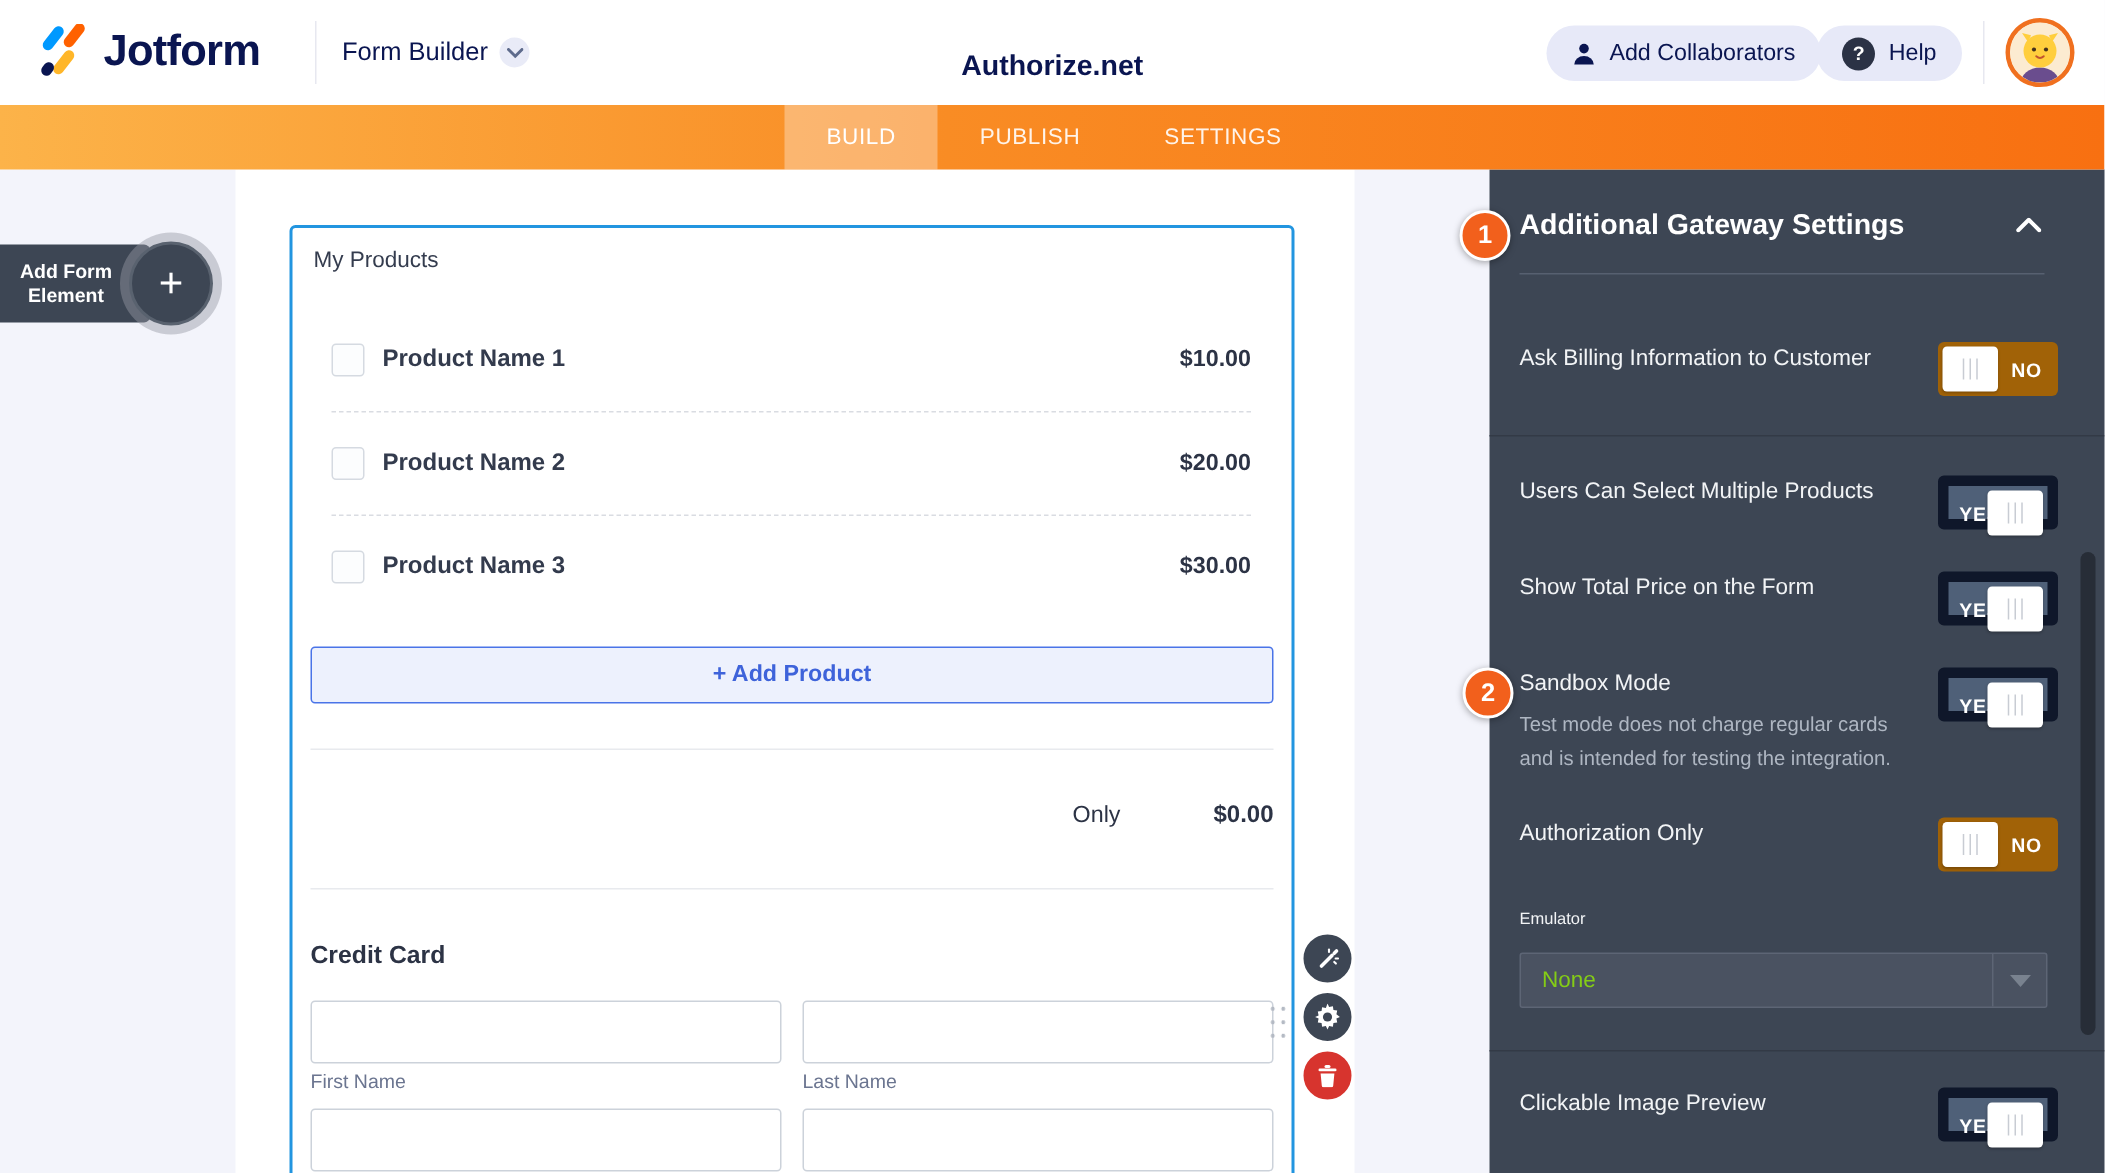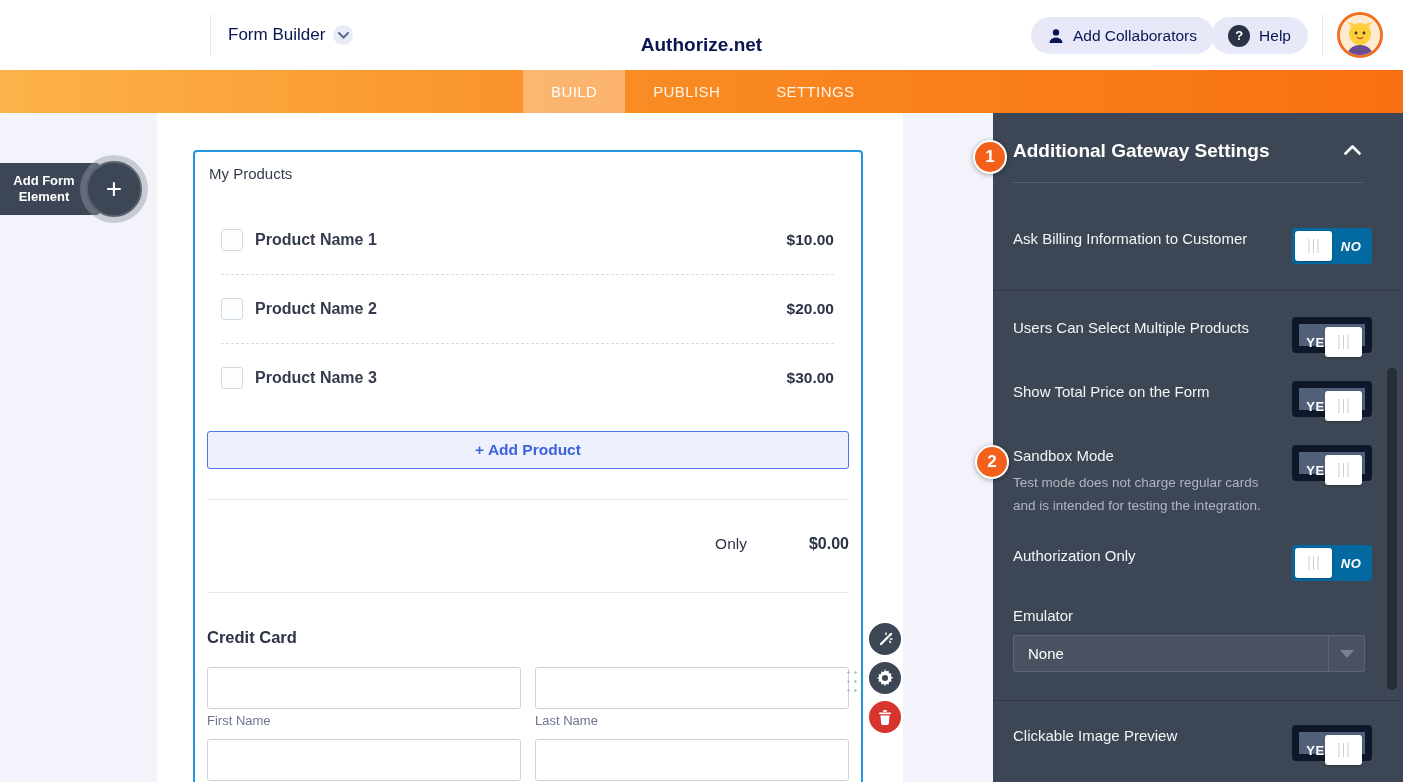--- a/index.html
+++ b/index.html
@@ -74,54 +74,65 @@
   .panel { position:absolute; left:993px; top:113px; width:466px; height:669px; background:#3d4654; color:#f2f4f6; }
   .panel-title { position:absolute; left:20px; top:27px; font-size:19px; font-weight:bold; color:#fff; }
   .panel-chevup { position:absolute; left:351px; top:32px; cursor:pointer; }
   .title-rule { position:absolute; left:20px; top:69px; width:350px; border-top:1px solid #576070; }
   .sec-rule { position:absolute; left:0; width:410px; border-top:1px solid #333a46; }
   .sr1 { top:177px; } .sr2 { top:587px; }
   .prow-label { position:absolute; left:20px; font-size:15px; color:#f2f4f6; }
   .lbl1 { top:117px; } .lbl2 { top:206px; } .lbl3 { top:270px; } .lbl4 { top:334px; }
   .lbl5 { top:434px; } .lbl6 { top:614px; }
   .sandbox-desc { position:absolute; left:20px; top:359px; width:262px; font-size:13.5px; line-height:1.7; color:#aeb6c2; }
-  .emul-label { position:absolute; left:20px; top:494px; font-size:15px; color:#f2f4f6; }
+  .emul-label { position:absolute; left:20px; top:494px; font-size:11px; color:#f2f4f6; }
   .dropdown { position:absolute; left:20px; top:522px; width:352px; height:37px; background:#4a5261; border:1px solid #5d6575; border-radius:2px; display:flex; align-items:center; cursor:pointer; }
-  .dropdown .dd-value { padding-left:14px; font-size:15px; color:#ffffff;text-align:right; }
+  .dropdown .dd-value { padding-left:14px; font-size:15px; color:#84cc16;text-align:right; }
   .dd-arrow-box { position:absolute; right:0; top:0; width:36px; height:35px; border-left:1px solid #5d6575; display:flex; align-items:center; justify-content:center; }
   .dd-arrow { width:0; height:0; border-left:7px solid transparent; border-right:7px solid transparent; border-top:8px solid #79828f; }
 
   
   .toggle { position:absolute; left:299px; width:80px; height:36px; border-radius:4px; cursor:pointer; }
   .tg1 { top:115px; } .tg2 { top:204px; } .tg3 { top:268px; } .tg4 { top:332px; }
   .tg5 { top:432px; } .tg6 { top:612px; }
   .toggle .knob { position:absolute; top:3px; width:37px; height:30px; background:#fff; border-radius:3px; display:flex; align-items:center; justify-content:center; box-shadow:0 1px 2px rgba(0,0,0,0.25); }
   .knob-lines { width:1.5px; height:14px; background:#c8ccd3; box-shadow:-4.5px 0 0 #c8ccd3, 4.5px 0 0 #c8ccd3; }
   .toggle .tg-text { position:absolute; top:0; width:40px; height:36px; display:flex; align-items:center; justify-content:center; font-size:13px; font-weight:bold; letter-spacing:0.5px; color:#fff; }
-  .toggle.no  { background:#0369a1;font-style:italic; }
+  .toggle.no  { background:#a16207; }
   .toggle.no .knob { left:3px; }
   .toggle.no .tg-text { right:1px; }
   .toggle.yes { background:#4f6078; border:7px solid #0f172a; }
   .toggle.yes .knob { right:3px; }
   .toggle.yes .tg-text { left:1px; }
 
   .scroll-thumb { position:absolute; left:394px; top:255px; width:10px; height:322px; border-radius:5px; background:#272d37; cursor:pointer; }
 
   
   .badge { position:absolute; width:34px; height:34px; border-radius:50%; background:#f2601c; border:2px solid #fff; box-shadow:0 1px 5px rgba(0,0,0,0.35); color:#fff; font-size:17px; font-weight:bold; display:flex; align-items:center; justify-content:center; z-index:6; }
   .badge1 { left:973px; top:140px; } .badge2 { left:975px; top:445px; }
 
   svg { display:block; }
 </style>
 </head>
 <body>
 
 <div class="app">
 
   <header class="header">
+    <div class="logo">
+      <span>
+        <svg width="36" height="36" viewBox="0 0 36 36">
+          <line x1="8" y1="14" x2="15" y2="5" stroke="#0099ff" stroke-width="7" stroke-linecap="round"></line>
+          <line x1="22" y1="12" x2="29" y2="3" stroke="#ff6100" stroke-width="7" stroke-linecap="round"></line>
+          <line x1="15" y1="30" x2="22" y2="21" stroke="#ffb629" stroke-width="7" stroke-linecap="round"></line>
+          <line x1="7" y1="31" x2="8.5" y2="29" stroke="#0a1551" stroke-width="7" stroke-linecap="round"></line>
+        </svg>
+      </span>
+      <span class="logo-text">Jotform</span>
+    </div>
     <div class="hdr-divider d1"></div>
     <div class="product-switcher">
       <span class="ps-label">Form Builder</span>
       <span class="chev-circle">
         <svg width="11" height="7" viewBox="0 0 11 7">
             <polyline points="1,1 5.5,5.5 10,1" fill="none" stroke="#5e6b8c" stroke-width="2" stroke-linecap="round"></polyline>
           </svg>
       </span>
     </div>
     <div class="form-title">Authorize.net</div>

